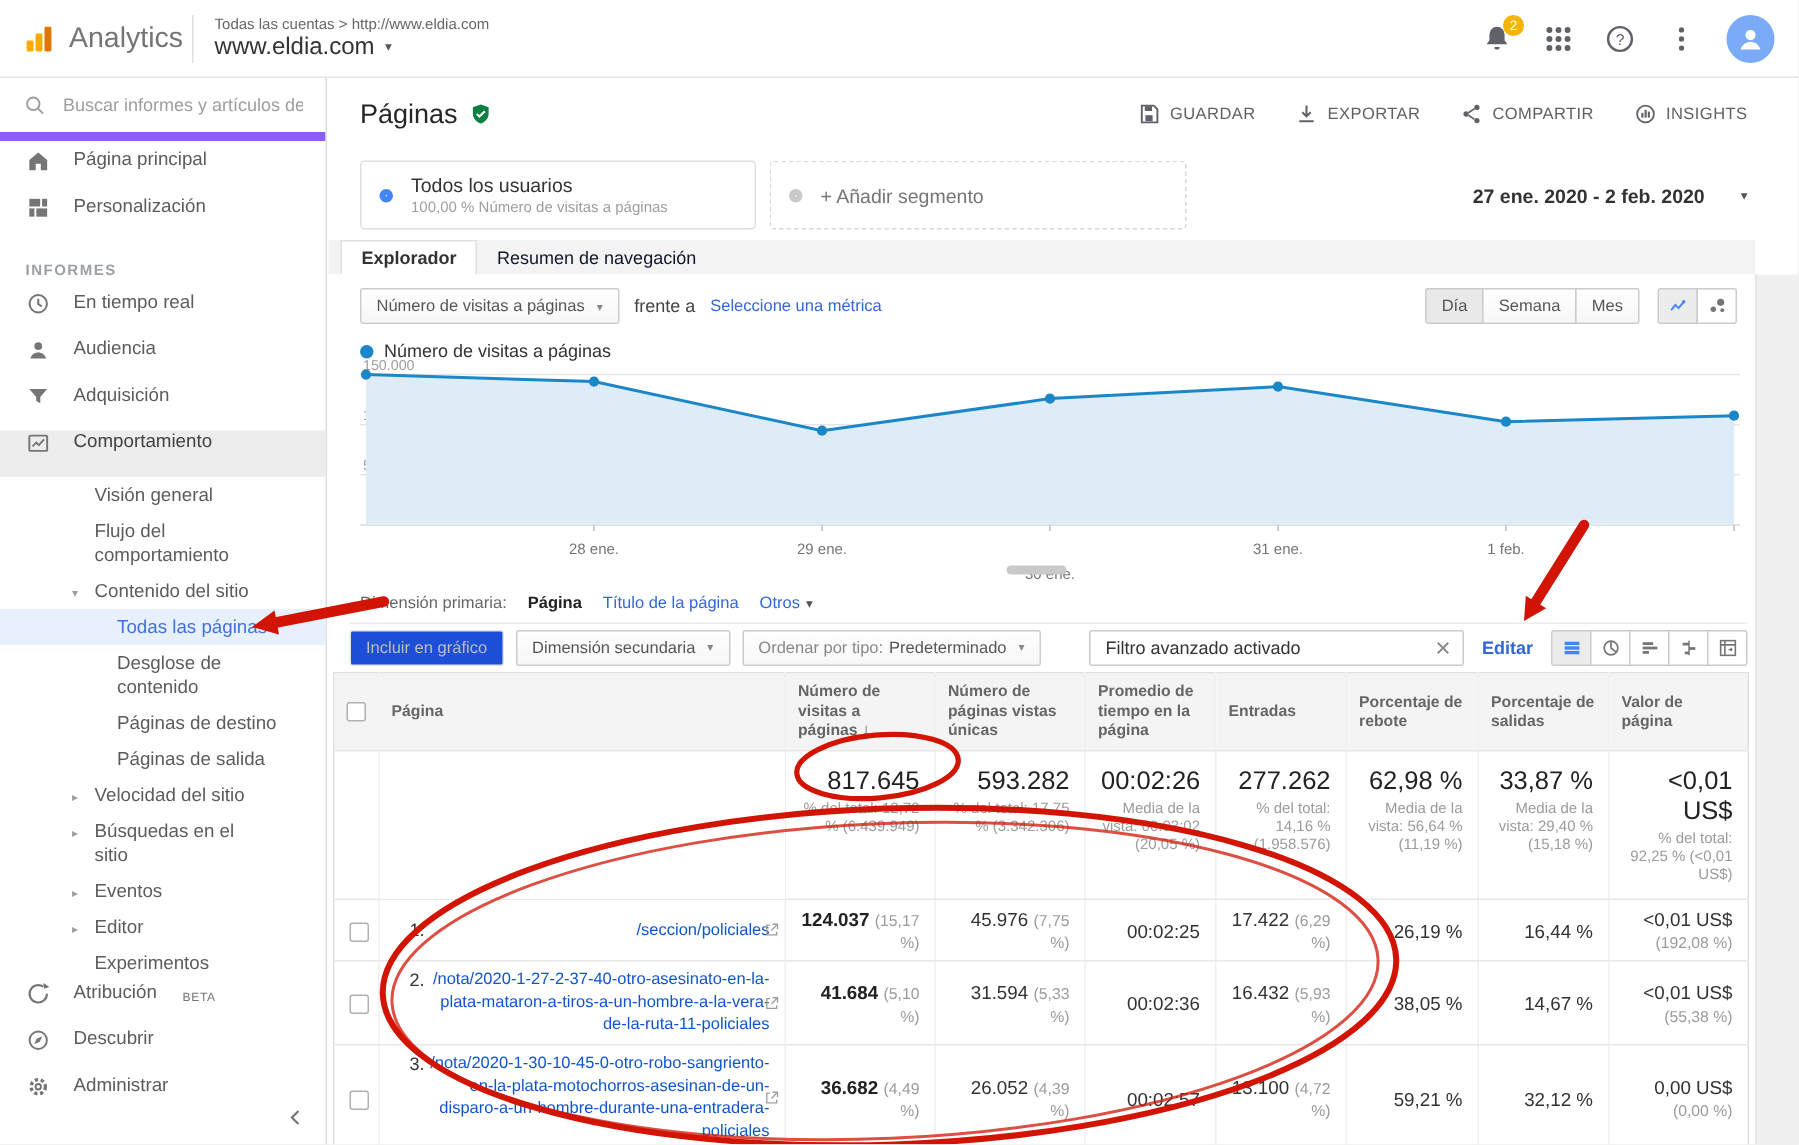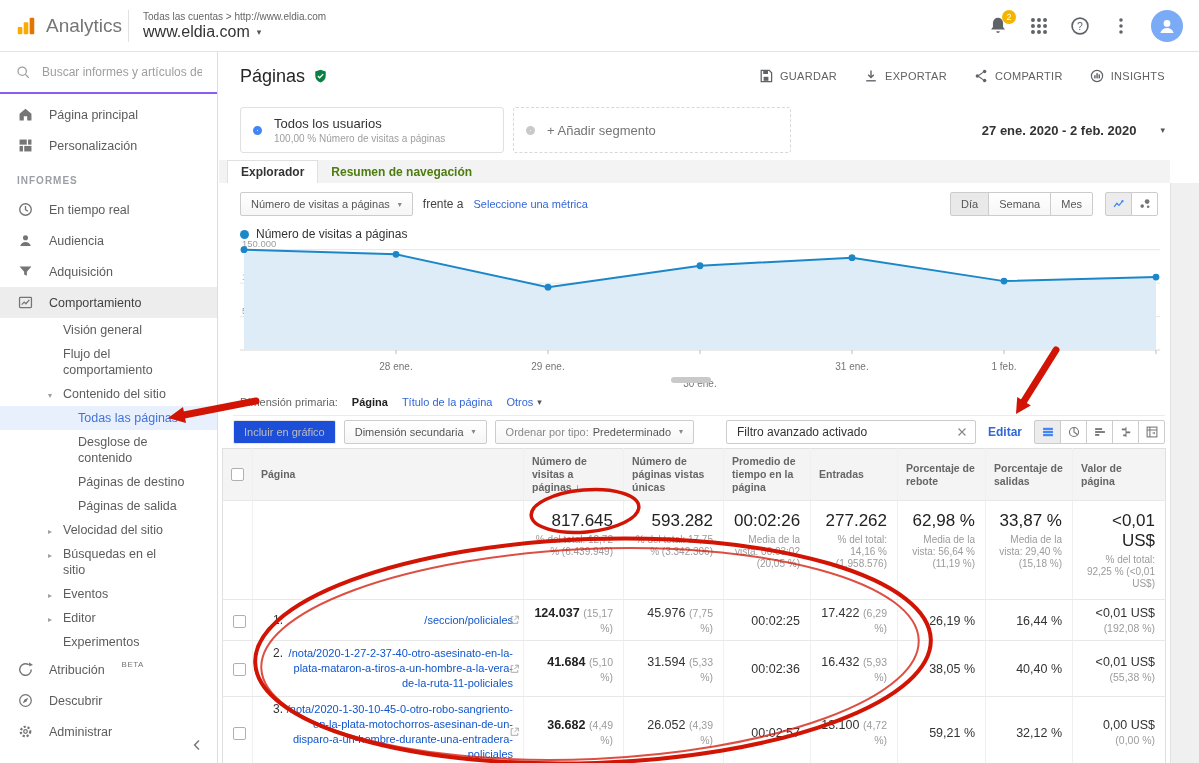--- a/index.html
+++ b/index.html
@@ -22,26 +22,26 @@
   .topbar-right{margin-left:auto;display:flex;align-items:center;gap:19px;padding-right:16px}
   .icon-btn{position:relative;width:22px;height:22px;color:#5f6368;cursor:pointer}
   .icon-btn .nicon{width:22px;height:22px}
   .badge{position:absolute;top:-5px;right:-7px;min-width:14px;height:14px;border-radius:7px;background:#f4b400;
          color:#fff;font-size:9px;display:flex;align-items:center;justify-content:center;padding:0 2px}
   .avatar{width:32px;height:32px;border-radius:50%;background:#7baaf7;display:flex;align-items:center;justify-content:center;cursor:pointer}
   .avatar .nicon{width:20px;height:20px}
 
   
   .sidebar{position:absolute;top:52px;left:0;bottom:0;width:218px;background:#fff;border-right:1px solid #ddd;z-index:6;overflow:hidden}
-  .search-row{height:42px;display:flex;align-items:center;gap:11px;padding:0 15px;border-bottom:2px solid #8b5cf6;color:#9e9e9e}
+  .search-row{height:42px;display:flex;align-items:center;gap:11px;padding:0 15px;border-bottom:6px solid #8b5cf6;color:#9e9e9e}
   .search-row .nicon{width:16px;height:16px}
   .search-input{border:0;outline:0;flex:1;font-family:"Liberation Sans","DejaVu Sans",sans-serif;font-size:12px;color:#333}
   .search-input::placeholder{color:#9e9e9e}
   .nav{padding-top:5px;font-size:12.5px;color:#5c5c5c}
-  .nav-item{display:flex;align-items:center;gap:15px;height:31px;padding:0 10px 0 17px;cursor:pointer}
+  .nav-item{display:flex;align-items:flex-start;gap:15px;height:31px;padding:0 10px 0 17px;cursor:pointer}
   .nav-item .nicon{width:17px;height:17px;color:#757575;flex:none}
   .nav-item.open{background:#ededed;color:#424242}
   .beta{font-size:8px;color:#757575;margin-left:2px;align-self:flex-start;margin-top:6px;letter-spacing:.5px}
   .nav-section{font-size:10px;font-weight:bold;color:#9aa0a6;letter-spacing:1px;padding:14px 0 8px 17px}
   .nav-sub{position:relative;padding:4px 10px 4px 63px;line-height:16px;cursor:pointer}
   .nav-sub .subcaret{position:absolute;left:48px;top:6px;font-size:8px;color:#9e9e9e}
   .nav-sub .nlabel,.nav-subsub .nlabel{display:inline-block;max-width:108px}
   .nav-subsub{padding:4px 10px 4px 78px;line-height:16px;cursor:pointer}
   .nav-subsub.active{background:#e8f0fe;color:#4272d9}
   .collapse-btn{position:absolute;bottom:6px;right:8px;width:20px;height:20px;color:#757575;cursor:pointer}
@@ -63,21 +63,21 @@
   .ring.gray{border-color:#c9c9c9}
   .seg-title{font-size:13px;color:#333}
   .seg-sub{font-size:10px;color:#9e9e9e;margin-top:2px}
   .seg-add-label{font-size:13px;color:#757575}
   .date-range{margin-left:auto;display:flex;align-items:center;gap:24px;font-size:13px;font-weight:bold;color:#333;cursor:pointer}
 
   
   .tabs-row{position:absolute;left:219px;top:160px;right:29px;height:23px;background:#f3f3f3;display:flex;align-items:flex-end}
   .tab{height:23px;display:flex;align-items:center;padding:0 13px;font-size:12px;cursor:pointer}
   .tab.active{background:#fff;border:1px solid #e0e0e0;border-bottom:0;margin-left:8px;font-weight:bold;color:#333}
-  .tab.link{color:#4d7c0f;font-weight:bold}
+  .tab.link{color:#0f172a;font-weight:normal}
 
   
   .content{position:absolute;left:219px;top:183px;right:29px;bottom:0;background:#fff;overflow:hidden}
   .gutter{position:absolute;right:0;top:183px;width:29px;bottom:0;background:#f0f0f0;border-left:1px solid #e2e2e2}
 
   .metric-row{position:absolute;left:21px;right:12px;top:8px;height:26px;display:flex;align-items:center;gap:10px}
   .ga-btn{display:inline-flex;align-items:center;height:24px;padding:0 10px;border:1px solid #ccc;border-radius:2px;
           background:linear-gradient(#fff,#f6f6f6);font-size:11px;color:#555;cursor:pointer;white-space:nowrap}
   .ga-btn .caret{margin-left:8px;font-size:8px;color:#888}
   .ga-btn.disabled{color:#bdbdbd;border-color:#e5e5e5;background:#1d4ed8;cursor:default}
@@ -660,21 +660,21 @@
                     <path d="M8 4H4v12h12v-4" fill="none" stroke="currentColor" stroke-width="1.6"></path>
                     <path d="M11 3h6v6" fill="none" stroke="currentColor" stroke-width="1.6"></path>
                     <path d="M17 3l-7.5 7.5" stroke="currentColor" stroke-width="1.6"></path>
                   </svg>
                 </span></td>
               <td class="c-num strong"><span class="main">41.684</span> <span class="pct">(5,10 %)</span></td>
               <td class="c-num"><span class="main">31.594</span> <span class="pct">(5,33 %)</span></td>
               <td class="c-num"><span class="main">00:02:36</span></td>
               <td class="c-num"><span class="main">16.432</span> <span class="pct">(5,93 %)</span></td>
               <td class="c-num"><span class="main">38,05 %</span></td>
-              <td class="c-num"><span class="main">40,40 %</span></td>
+              <td class="c-num"><span class="main">14,67 %</span></td>
               <td class="c-num"><span class="main">&lt;0,01 US$</span> <span class="pct">(55,38 %)</span></td>
             </tr>
             <tr class="datarow">
               <td class="c-check"><span class="checkbox"></span></td>
               <td class="c-page"><span class="rownum">3.</span><a class="plink">/nota/2020-1-30-10-45-0-otro-robo-sangriento-en-la-plata-motochorros-asesinan-de-un-disparo-a-un-hombre-durante-una-entradera-policiales</a><span class="extlink nicon">
                   <svg viewBox="0 0 20 20">
                     <path d="M8 4H4v12h12v-4" fill="none" stroke="currentColor" stroke-width="1.6"></path>
                     <path d="M11 3h6v6" fill="none" stroke="currentColor" stroke-width="1.6"></path>
                     <path d="M17 3l-7.5 7.5" stroke="currentColor" stroke-width="1.6"></path>
                   </svg>

